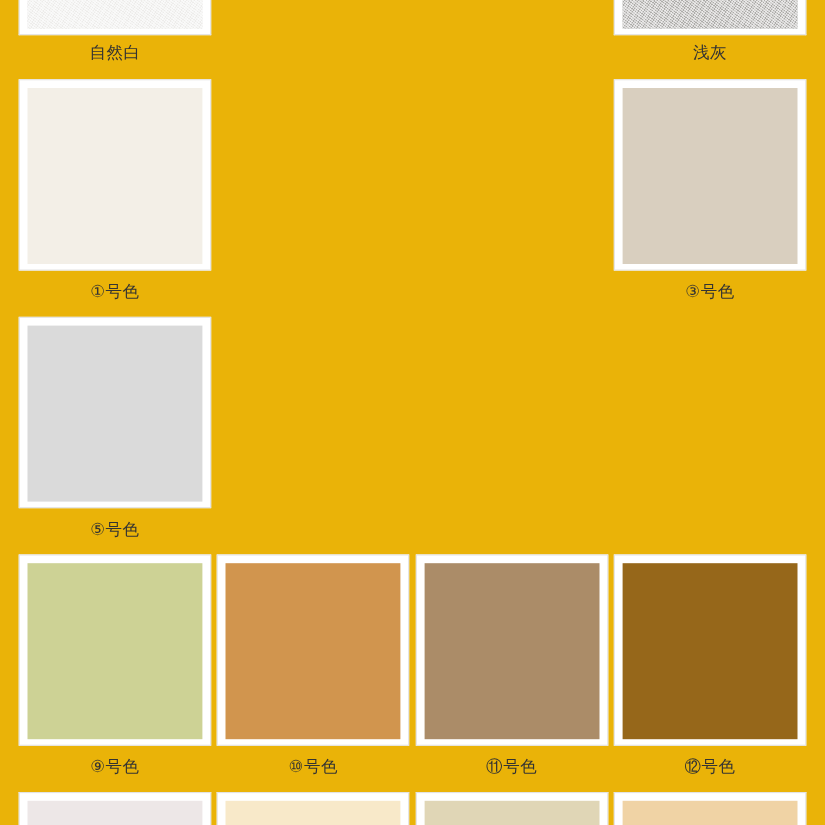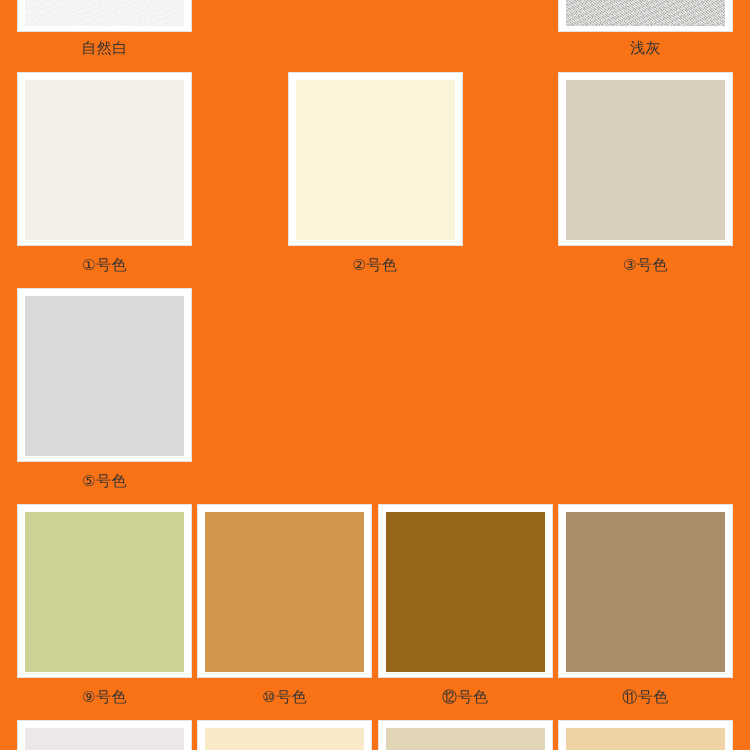--- a/index.html
+++ b/index.html
@@ -10,21 +10,21 @@
   body {
     width: 750px;
     height: 750px;
     overflow: hidden;
     font-family: "DejaVu Sans", "Liberation Sans", sans-serif;
   }
   .palette-page {
     position: relative;
     width: 750px;
     height: 750px;
-    background: #f97316;
+    background: #eab308;
   }
   .swatch-row {
     display: flex;
     width: 750px;
     box-sizing: border-box;
     padding: 0 17px;
     justify-content: space-between;
   }
   .swatch-cell {
     width: 175px;
@@ -122,26 +122,20 @@
 
   <div class="swatch-row row-full">
     <div class="swatch-cell">
       <div class="swatch-frame">
         <span class="swatch-chip" style="background-color:#f3efe7"></span>
       </div>
       <div class="swatch-label">①号色</div>
     </div>
     <div class="swatch-cell">
       <div class="swatch-frame">
-        <span class="swatch-chip" style="background-color:#fbf3da"></span>
-      </div>
-      <div class="swatch-label">②号色</div>
-    </div>
-    <div class="swatch-cell">
-      <div class="swatch-frame">
         <span class="swatch-chip" style="background-color:#d9cfbf"></span>
       </div>
       <div class="swatch-label">③号色</div>
     </div>
   </div>
 
   <div class="swatch-row row-full">
     <div class="swatch-cell">
       <div class="swatch-frame">
         <span class="swatch-chip" style="background-color:#dadada"></span>
@@ -158,29 +152,29 @@
       <div class="swatch-label">⑨号色</div>
     </div>
     <div class="swatch-cell">
       <div class="swatch-frame">
         <span class="swatch-chip" style="background-color:#d1954e"></span>
       </div>
       <div class="swatch-label">⑩号色</div>
     </div>
     <div class="swatch-cell">
       <div class="swatch-frame">
+        <span class="swatch-chip" style="background-color:#ab8c68"></span>
+      </div>
+      <div class="swatch-label">⑪号色</div>
+    </div>
+    <div class="swatch-cell">
+      <div class="swatch-frame">
         <span class="swatch-chip" style="background-color:#96671a"></span>
       </div>
       <div class="swatch-label">⑫号色</div>
-    </div>
-    <div class="swatch-cell">
-      <div class="swatch-frame">
-        <span class="swatch-chip" style="background-color:#ab8c68"></span>
-      </div>
-      <div class="swatch-label">⑪号色</div>
     </div>
   </div>
 
   <div class="swatch-row row-bottom">
     <div class="swatch-cell">
       <div class="swatch-frame">
         <span class="swatch-chip" style="background-color:#ede7e7"></span>
       </div>
     </div>
     <div class="swatch-cell">

